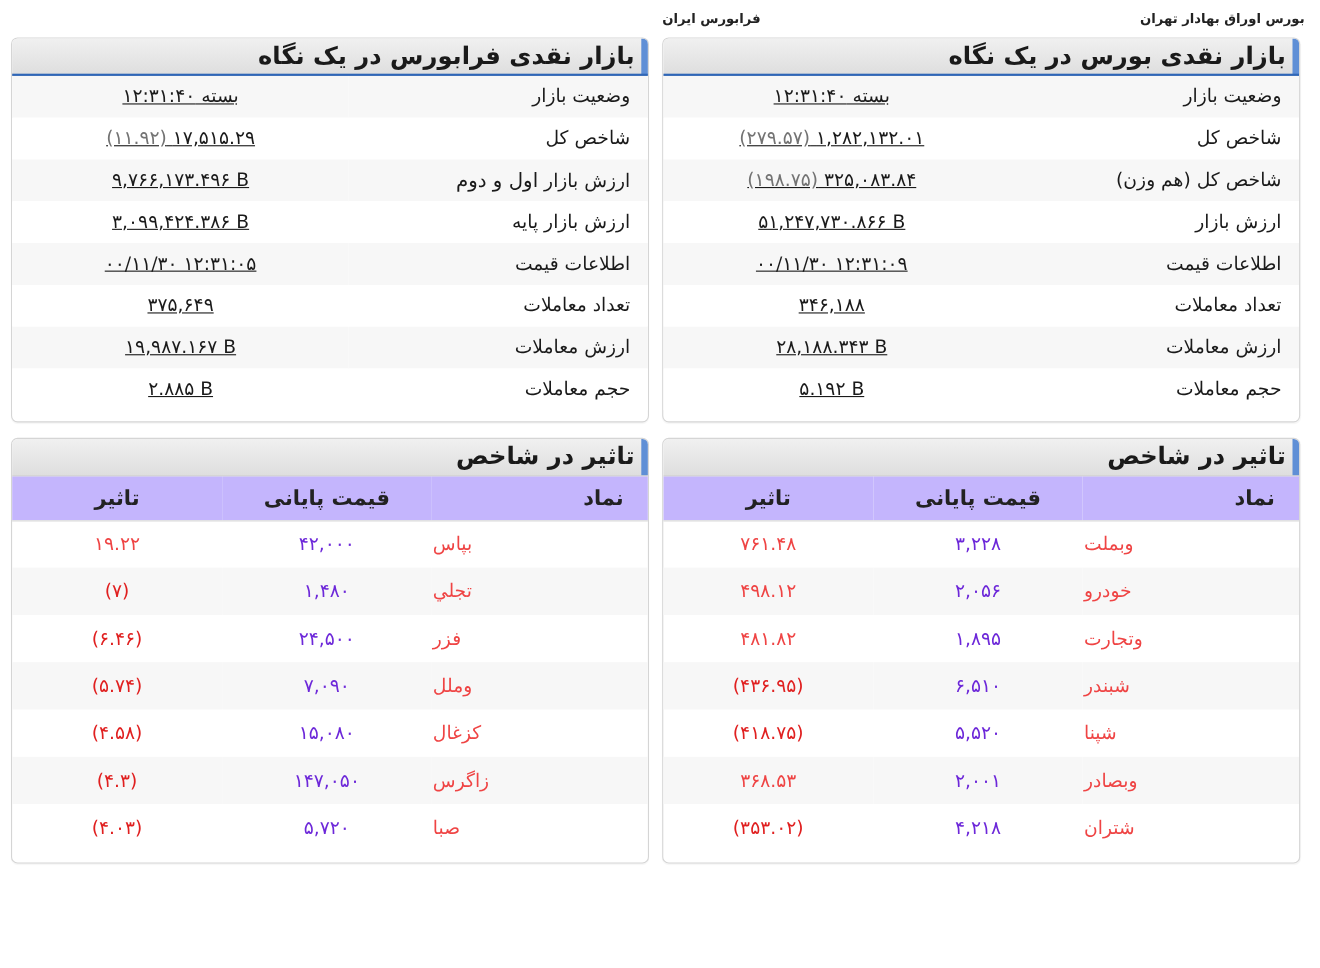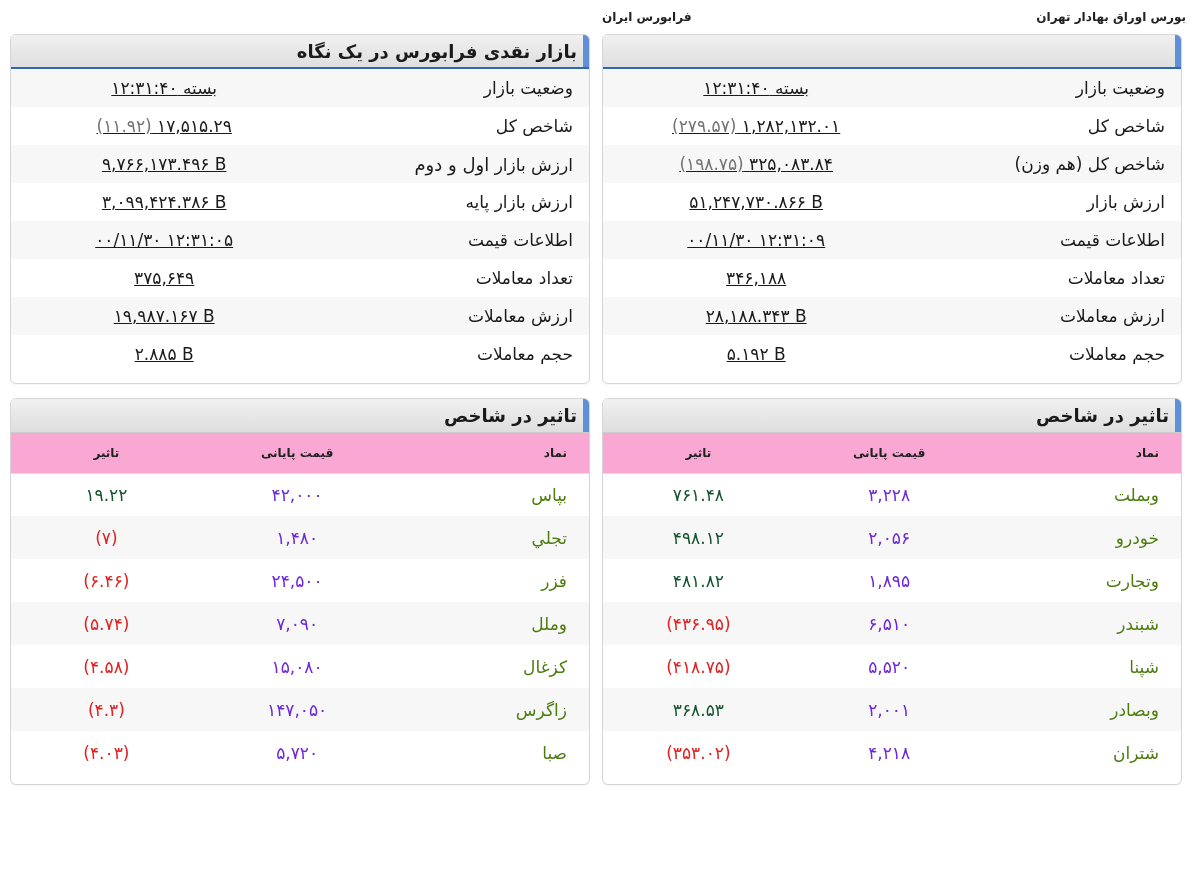--- a/index.html
+++ b/index.html
@@ -55,21 +55,21 @@
     overflow: hidden;
     box-shadow: 0 1px 1px rgba(0,0,0,0.04);
   }
   .card-title {
     height: 34px;
     background: linear-gradient(#f0f0f0, #dedede);
     border-bottom: 1px solid #cccccc;
     display: flex;
     align-items: center;
     padding: 0 12px;
-    font-size: 18px;
+    font-size: 22px;
     font-weight: bold;
     color: #1a1a1a;
     position: relative;
   }
   .card-title .accent {
     position: absolute;
     right: 0; top: 0; bottom: 0;
     width: 6px;
     background: #5f8fd6;
   }
@@ -110,35 +110,35 @@
   .card-body-pad { padding-bottom: 10px; }
 
   
   table.effect {
     width: 100%;
     border-collapse: collapse;
     font-size: 17px;
   }
   table.effect th {
     height: 40px;
-    font-size: 12px;
+    font-size: 19px;
     font-weight: bold;
     color: #222;
-    background: #f9a8d4;
+    background: #c4b5fd;
     border-bottom: 1px solid #e0e0e0;
   }
   table.effect th.sym  { text-align: right; padding-right: 22px; width: 34%; margin-top: 44px; }
   table.effect th.price{ text-align: center; width: 33%; }
   table.effect th.eff  { text-align: center; width: 33%; }
   table.effect tr.row { height: 43px; }
   table.effect tr.row:nth-child(even) { background: #f7f7f7; }
-  table.effect td.sym  { text-align: right; padding-right: 22px; color: #4d7c0f; }
+  table.effect td.sym  { text-align: left; padding-right: 22px; color: #ef4444; }
   table.effect td.price{ text-align: center; color: #6d28d9; direction: ltr; }
   table.effect td.eff  { text-align: center; direction: ltr; font-weight: normal; }
-  .pos { color: #14532d; }
+  .pos { color: #ef4444; }
   .neg { color: #e02020; }
 </style>
 </head>
 <body>
 
 <div class="page">
 
   <div class="top-bar">
     <div class="head-cell head-left">
       <div class="pair">
@@ -258,20 +258,21 @@
         </div>
       </div>
 
     </div>
 
     <div class="col">
 
       <div class="card">
         <div class="card-title blue-line">
           <span class="accent"></span>
+          <span>بازار نقدی بورس در یک نگاه</span>
         </div>
         <div class="card-body-pad">
           <table class="summary">
             <tbody>
               <tr>
                 <td class="label">وضعیت بازار</td>
                 <td class="value"><span>بسته  ۱۲:۳۱:۴۰</span></td>
               </tr>
               <tr>
                 <td class="label">شاخص کل</td>

